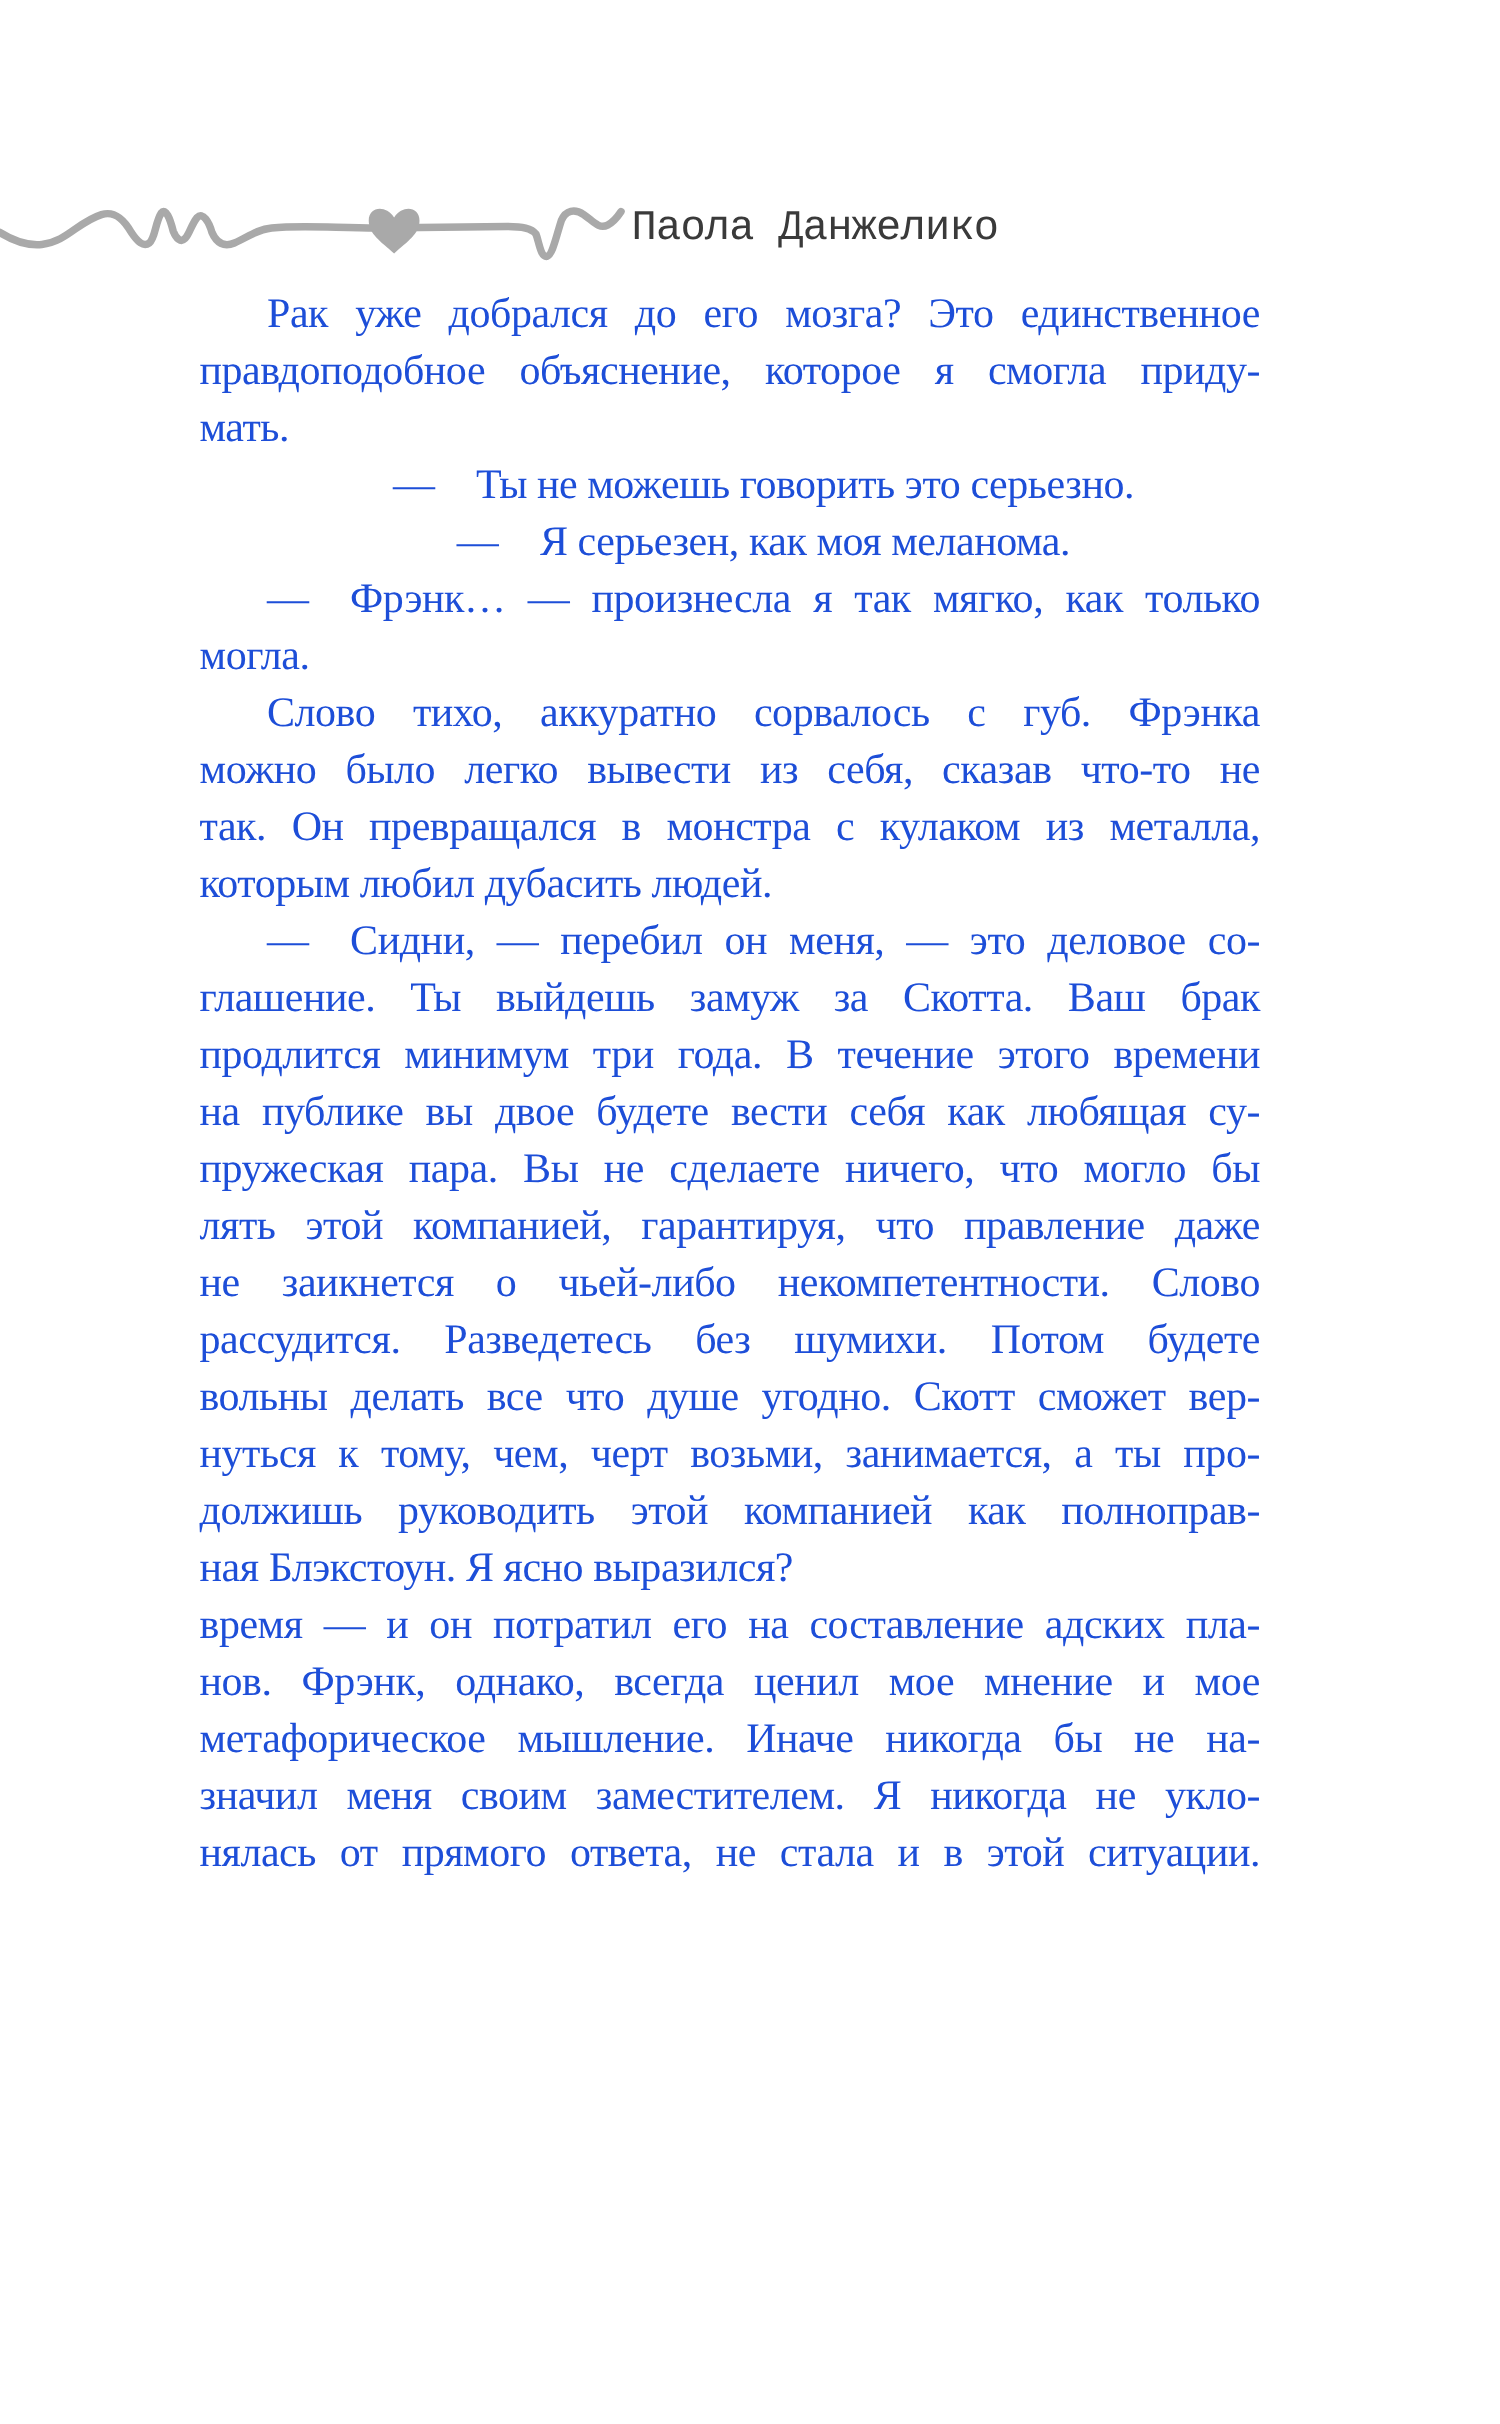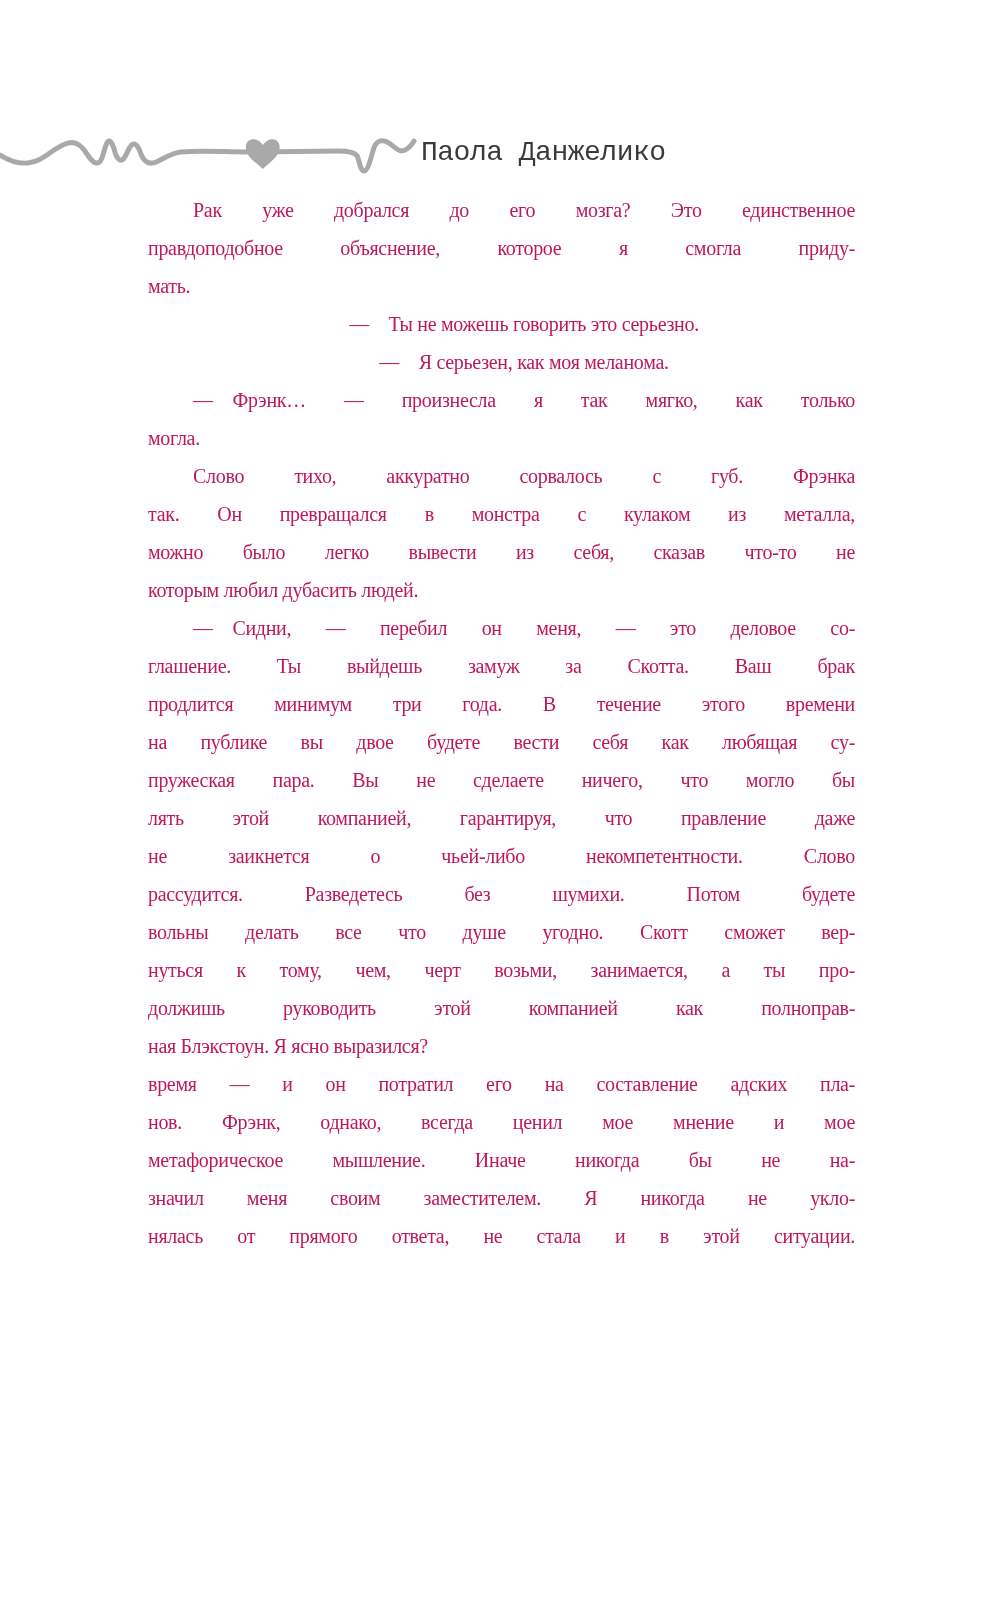--- a/index.html
+++ b/index.html
@@ -26,26 +26,26 @@
     top: 137px;
     font-family: "Liberation Mono", monospace;
     font-size: 28px;
     letter-spacing: -0.5px;
     color: #3a3a3a;
     white-space: nowrap;
   }
   
   .body-text {
     position: absolute;
-    left: 148px;
+    left: 133px;
     top: 191px;
     width: 707px;
-    font-size: 20px;
+    font-size: 28px;
     letter-spacing: -0.3px;
-    color: #be185d;
+    color: #1d4ed8;
   }
   .body-text .line {
     height: 38px;
     line-height: 38px;
     white-space: nowrap;
   }
   .body-text .line.jfy {
     white-space: normal;
     text-align: justify;
     text-align-last: justify;
@@ -96,22 +96,22 @@
 
   <div class="body-text">
       <div class="line indent jfy">Рак уже добрался до его мозга? Это единственное</div>
       <div class="line jfy">правдоподобное объяснение, которое я смогла приду-</div>
       <div class="line">мать.</div>
       <div class="line indent">— Ты не можешь говорить это серьезно.</div>
       <div class="line indent">— Я серьезен, как моя меланома.</div>
       <div class="line indent jfy">— Фрэнк… — произнесла я так мягко, как только</div>
       <div class="line">могла.</div>
       <div class="line indent jfy">Слово тихо, аккуратно сорвалось с губ. Фрэнка</div>
+      <div class="line jfy">можно было легко вывести из себя, сказав что-то не</div>
       <div class="line jfy">так. Он превращался в монстра с кулаком из металла,</div>
-      <div class="line jfy">можно было легко вывести из себя, сказав что-то не</div>
       <div class="line">которым любил дубасить людей.</div>
       <div class="line indent jfy">— Сидни, — перебил он меня, — это деловое со-</div>
       <div class="line jfy">глашение. Ты выйдешь замуж за Скотта. Ваш брак</div>
       <div class="line jfy">продлится минимум три года. В течение этого времени</div>
       <div class="line jfy">на публике вы двое будете вести себя как любящая су-</div>
       <div class="line jfy">пружеская пара. Вы не сделаете ничего, что могло бы</div>
       <div class="line jfy">лять этой компанией, гарантируя, что правление даже</div>
       <div class="line jfy">не заикнется о чьей-либо некомпетентности. Слово</div>
       <div class="line jfy">рассудится. Разведетесь без шумихи. Потом будете</div>
       <div class="line jfy">вольны делать все что душе угодно. Скотт сможет вер-</div>

